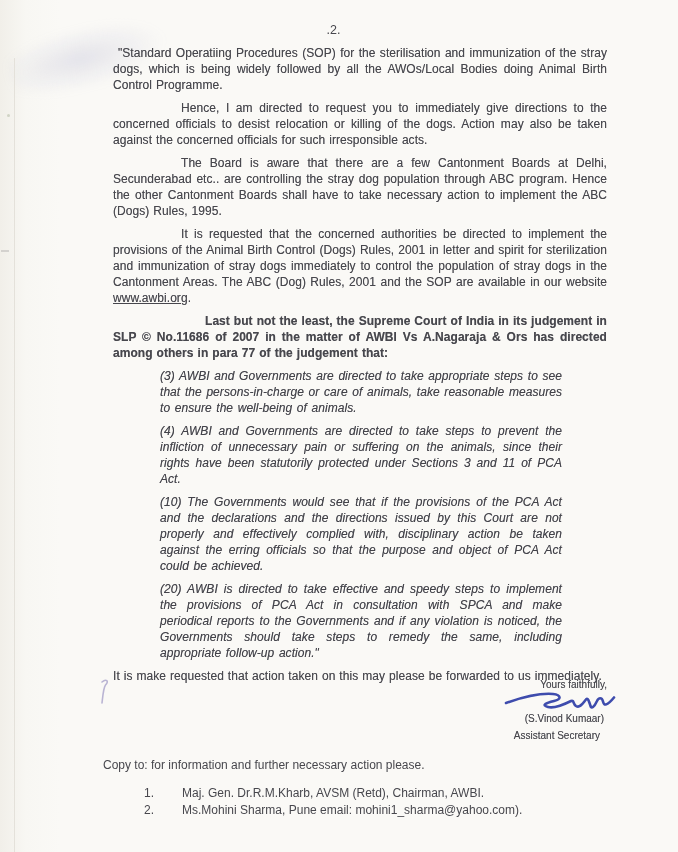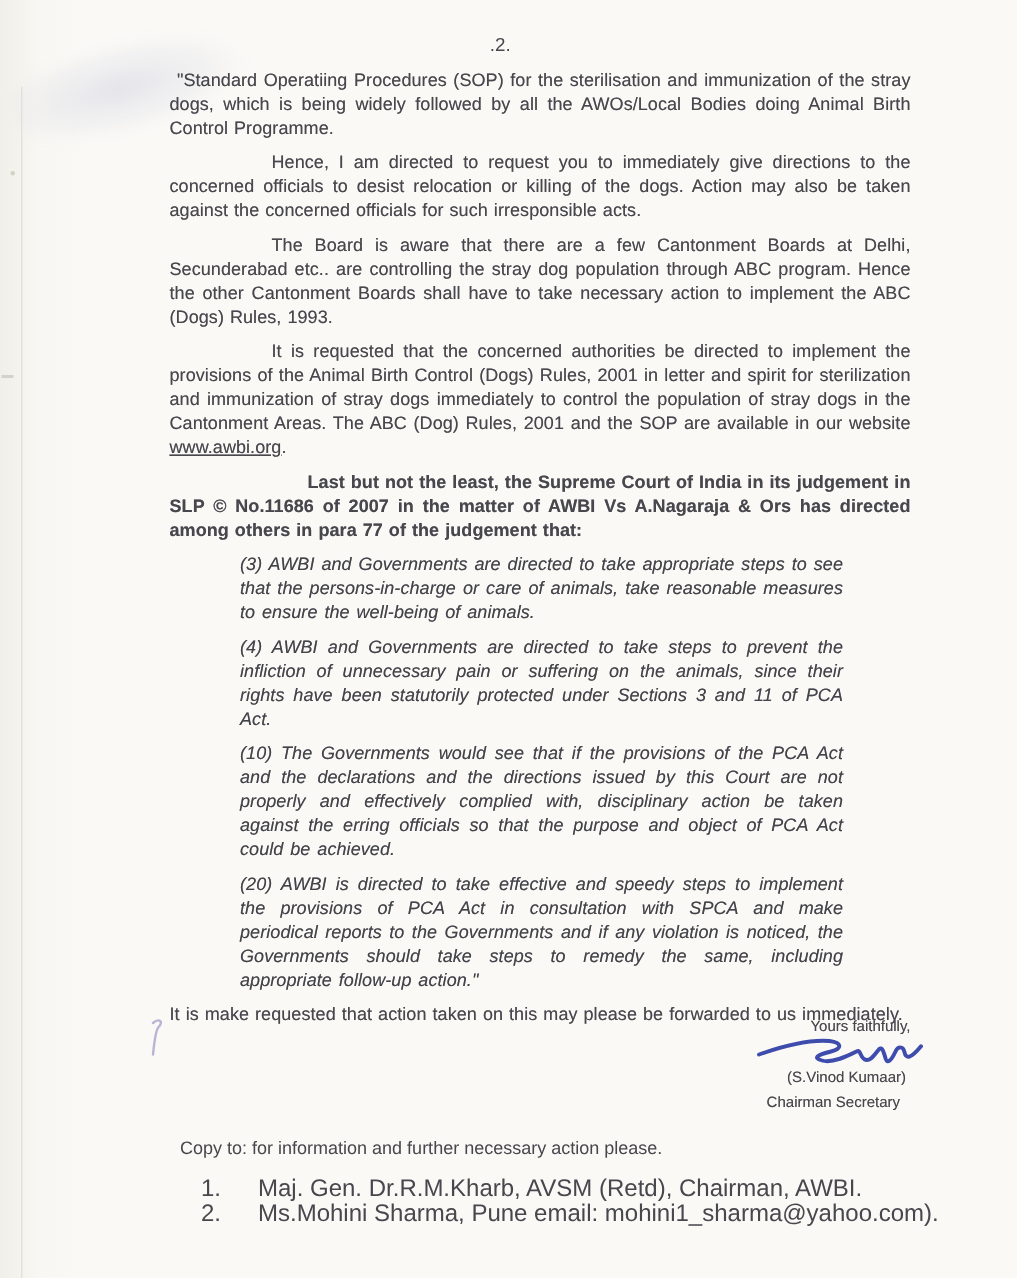--- a/index.html
+++ b/index.html
@@ -30,22 +30,22 @@
   .ind5{text-indent:5px;}
   .quote{
     font-style:italic;
     margin:0 0 7px 47px;width:402px;
     word-spacing:1.2px;
     color:#43434a;
   }
   .single{text-align:left;}
   .weblink{text-decoration:underline;}
   .sigline{position:absolute;font-size:10px;line-height:16px;color:#47474d;text-shadow:0 0 0.3px rgba(70,70,78,0.5);}
-  .copyblock{position:absolute;left:120px;top:757px;font-size:12px;line-height:16px;}
-  .copyitem{position:absolute;left:134px;font-size:16px;line-height:16px;}
+  .copyblock{position:absolute;left:103px;top:757px;font-size:12px;line-height:16px;}
+  .copyitem{position:absolute;left:144px;font-size:12px;line-height:16px;}
   .copyitem .num{display:inline-block;width:38px;}
   .crease{position:absolute;left:14px;top:58px;width:1px;height:794px;background:#e4e1da;}
   .smudge{
     position:absolute;left:8px;top:26px;width:160px;height:62px;
     background:radial-gradient(ellipse at 45% 50%,rgba(148,150,190,0.22),rgba(148,150,190,0) 70%);
     transform:rotate(-14deg);filter:blur(4px);
   }
   .dot-green{position:absolute;left:7px;top:114px;width:3px;height:3px;background:#b4bca6;opacity:.55;border-radius:50%;}
   .dash-grey{position:absolute;left:1px;top:250px;width:8px;height:2px;background:#b0aeae;opacity:.45;}
   .sigsvg{position:absolute;left:503px;top:685px;}
@@ -59,42 +59,42 @@
   <div class="smudge"></div>
   <div class="crease"></div>
   <div class="dot-green"></div>
   <div class="dash-grey"></div>
 
   <div class="content">
     <div class="pagenum">.2.</div>
 
     <p class="para ind5">"Standard Operatiing Procedures (SOP) for the sterilisation and immunization of the stray dogs, which is being widely followed by all the AWOs/Local Bodies doing Animal Birth Control Programme.</p>
     <p class="para ind68">Hence, I am directed to request you to immediately give directions to the concerned officials to desist relocation or killing of the dogs. Action may also be taken against the concerned officials for such irresponsible acts.</p>
-    <p class="para ind68">The Board is aware that there are a few Cantonment Boards at Delhi, Secunderabad etc.. are controlling the stray dog population through ABC program. Hence the other Cantonment Boards shall have to take necessary action to implement the ABC (Dogs) Rules, 1993.</p>
+    <p class="para ind68">The Board is aware that there are a few Cantonment Boards at Delhi, Secunderabad etc.. are controlling the stray dog population through ABC program. Hence the other Cantonment Boards shall have to take necessary action to implement the ABC (Dogs) Rules, 1995.</p>
 
     <p class="para ind68"><span>It is requested that the concerned authorities be directed to implement the provisions of the Animal Birth Control (Dogs) Rules, 2001 in letter and spirit for sterilization and immunization of stray dogs immediately to control the population of stray dogs in the Cantonment Areas. The ABC (Dog) Rules, 2001 and the SOP are available in our website </span><span class="weblink">www.awbi.org</span><span>.</span></p>
 
     <p class="para ind92">Last but not the least, the Supreme Court of India in its judgement in SLP © No.11686 of 2007 in the matter of AWBI Vs A.Nagaraja &amp; Ors has directed among others in para 77 of the judgement that:</p>
 
     <p class="para quote">(3) AWBI and Governments are directed to take appropriate steps to see that the persons-in-charge or care of animals, take reasonable measures to ensure the well-being of animals.</p>
     <p class="para quote">(4) AWBI and Governments are directed to take steps to prevent the infliction of unnecessary pain or suffering on the animals, since their rights have been statutorily protected under Sections 3 and 11 of PCA Act.</p>
     <p class="para quote">(10) The Governments would see that if the provisions of the PCA Act and the declarations and the directions issued by this Court are not properly and effectively complied with, disciplinary action be taken against the erring officials so that the purpose and object of PCA Act could be achieved.</p>
     <p class="para quote">(20) AWBI is directed to take effective and speedy steps to implement the provisions of PCA Act in consultation with SPCA and make periodical reports to the Governments and if any violation is noticed, the Governments should take steps to remedy the same, including appropriate follow-up action."</p>
 
     <p class="para single">It is make requested that action taken on this may please be forwarded to us immediately.</p>
   </div>
 
   <div class="sigline" style="right:71px;top:677px;">Yours faithfully,</div>
 
   <svg class="sigsvg" width="118" height="30" viewBox="0 0 118 30">
     <path d="M3,18 C20,12 38,8 50,9 C58,10 59,14 51,16 C43,18 38,20 45,22 C52,24 62,19 68,16 C71,14.5 70,19 73,21 C77,23.5 80,18 83,14.5 C85,12.5 86,16 87.5,21 C88.5,24 91,22.5 94,16 C95.5,12.5 99,12 100,16.5 C101,21 104,21 111,12.5" fill="none" stroke="#2e3da6" stroke-width="2.6" stroke-linecap="round" opacity="0.92"></path>
   </svg>
 
   <div class="sigline" style="right:74px;top:711px;">(S.Vinod Kumaar)</div>
-  <div class="sigline" style="right:78px;top:728px;">Chairman Secretary</div>
+  <div class="sigline" style="right:78px;top:728px;">Assistant Secretary</div>
 
   <svg class="penmark" width="22" height="32" viewBox="0 0 22 32">
     <path d="M10,5 C14,1.5 17.5,4 13.5,8 C11.5,10.5 11,17 10,26" fill="none" stroke="#978fc0" stroke-width="1.6" stroke-linecap="round" opacity="0.65"></path>
   </svg>
 
   <div class="copyblock">Copy to: for information and further necessary action please.</div>
 
   <div class="copyitem" style="top:785px;"><span class="num">1.</span><span>Maj. Gen. Dr.R.M.Kharb, AVSM (Retd), Chairman, AWBI.</span></div>
 
   <div class="copyitem" style="top:802px;"><span class="num">2.</span><span>Ms.Mohini Sharma, Pune email: mohini1_sharma@yahoo.com).</span></div>

